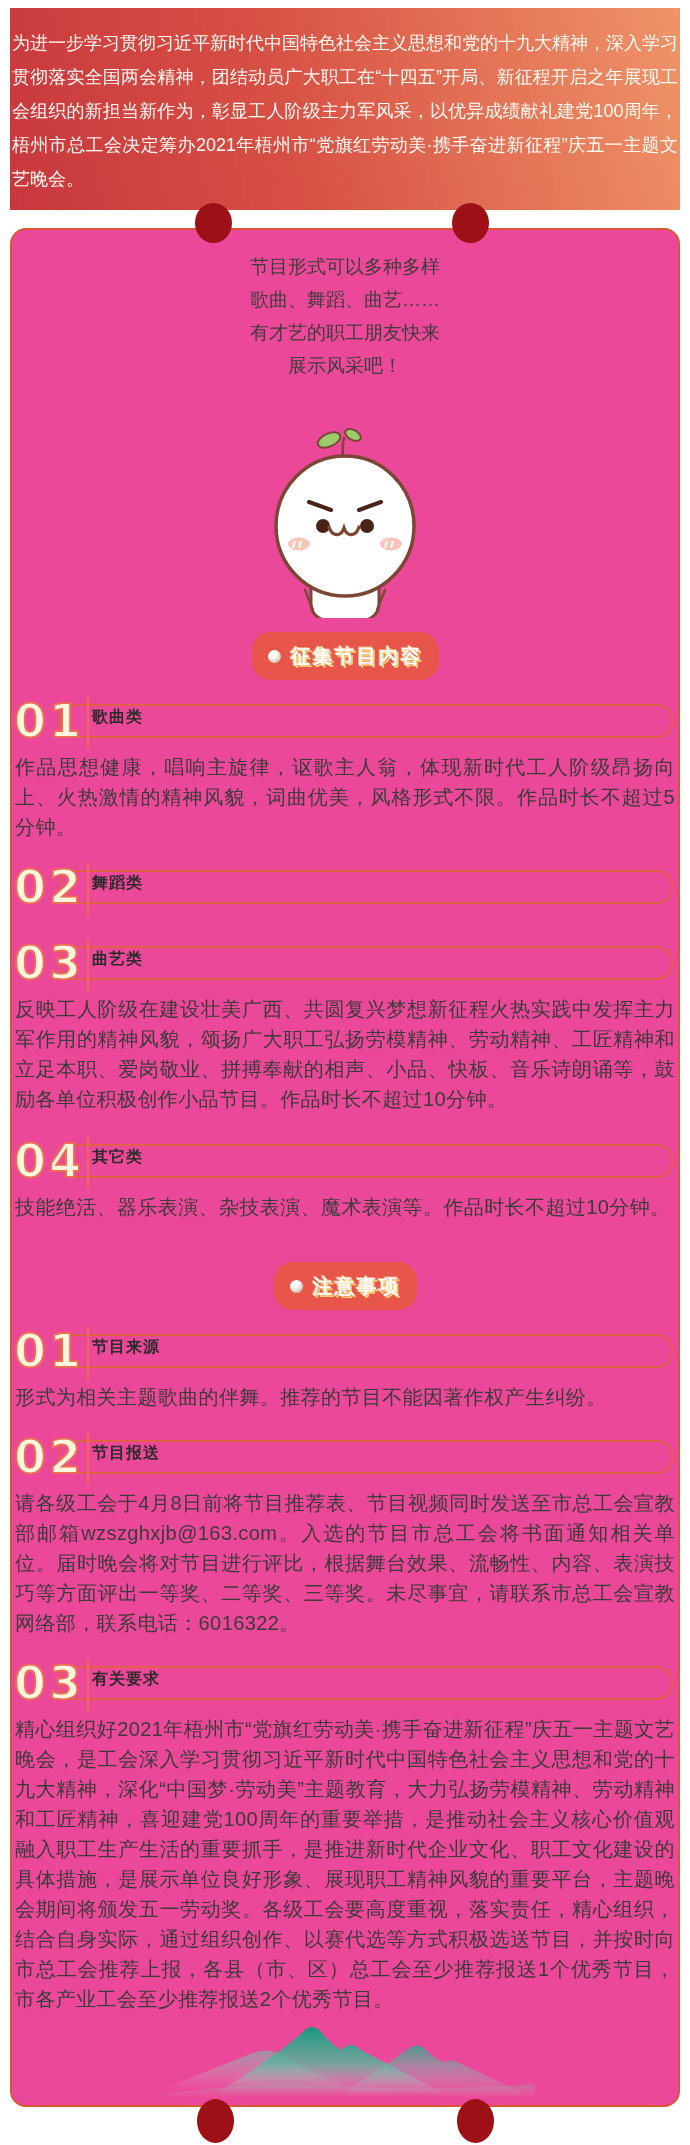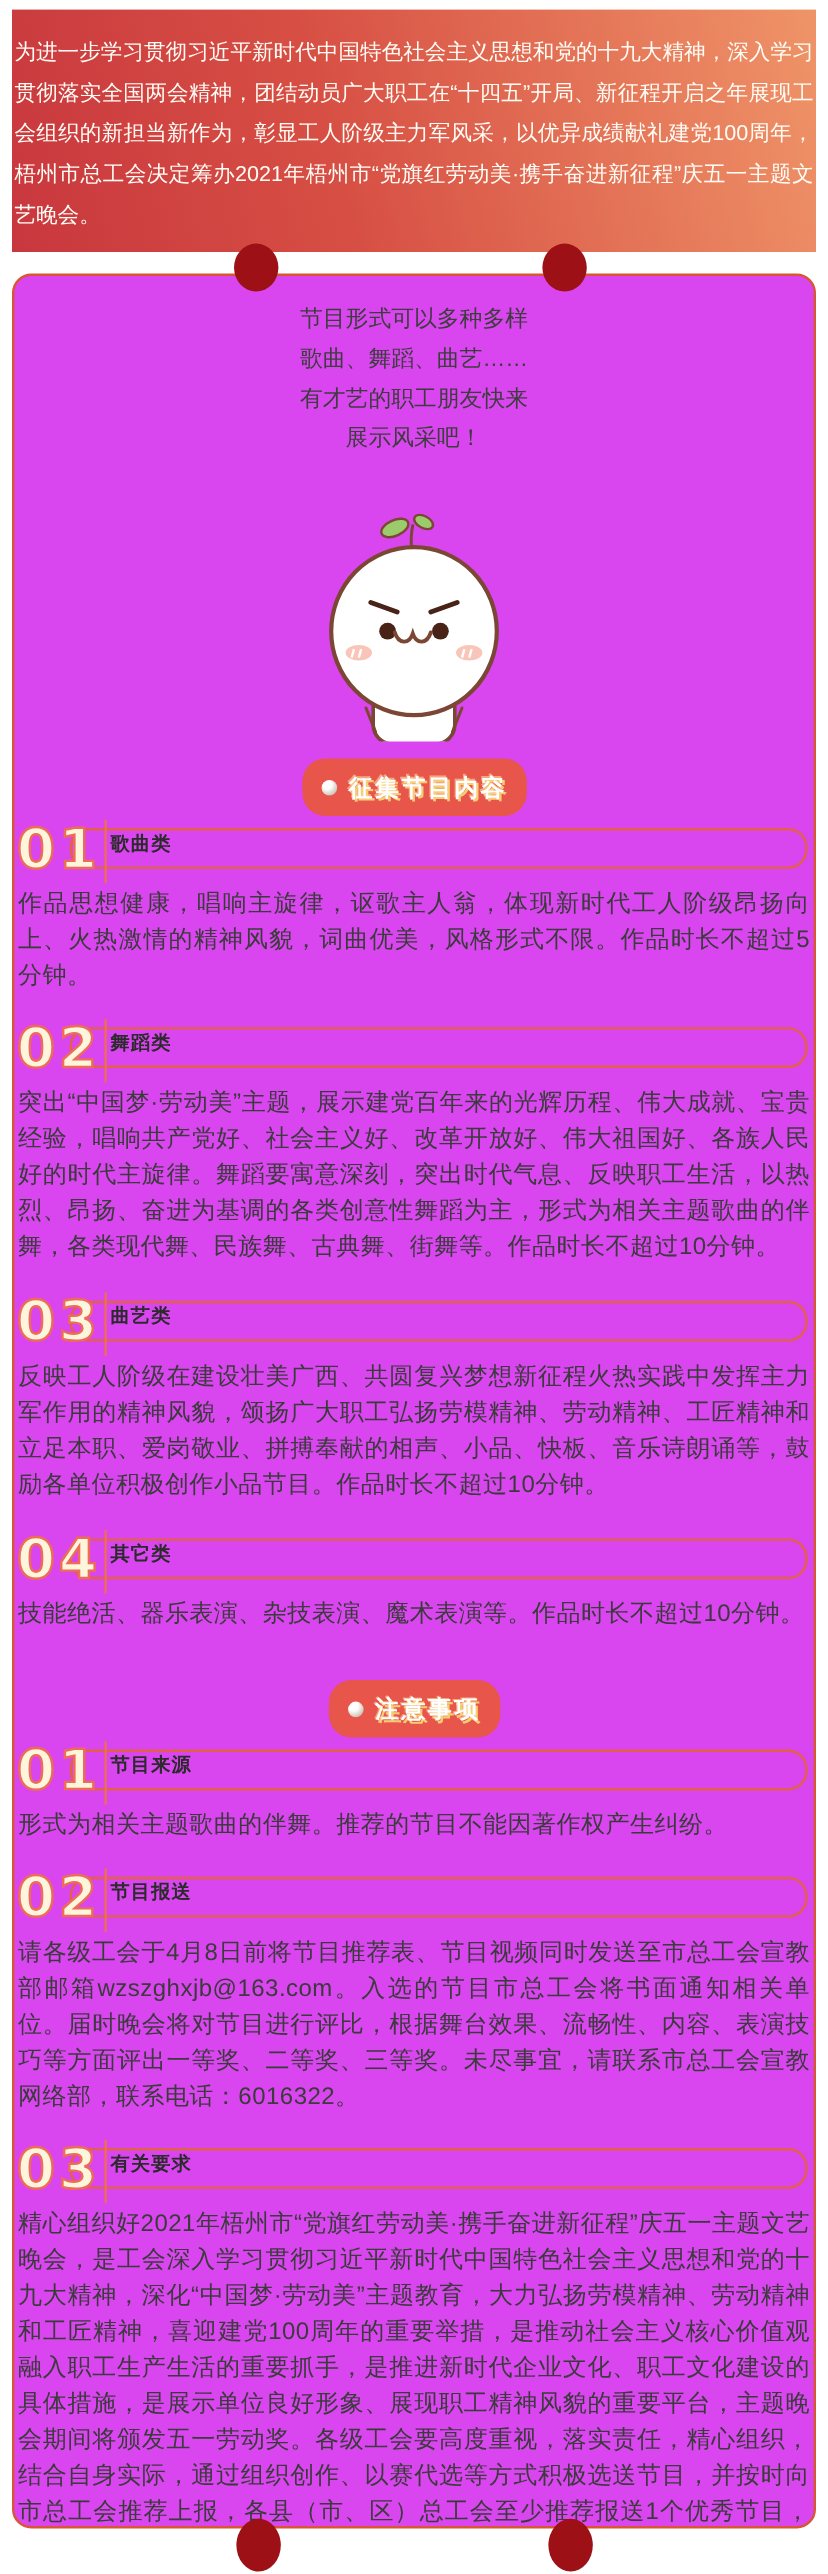--- a/index.html
+++ b/index.html
@@ -10,39 +10,39 @@
   .hero{margin:8px 10px 0;height:184px;padding:18px 2px 0;
         background:linear-gradient(75deg,#c8373e 0%,#d74f44 40%,#ef9468 100%);}
   .hero p{margin:0;color:#fffdf6;font-size:18px;line-height:34px;text-align:justify;}
 
   
   .pin{position:absolute;width:37px;height:40px;border-radius:50%;background:#9c1016;z-index:5;}
   .pin.tl{left:195px;top:203px;} .pin.tr{left:452px;top:203px;}
   .pin.bl{left:197px;top:2099px;height:44px;} .pin.br{left:457px;top:2099px;height:44px;}
 
   
-  .card{position:relative;margin:18px 10px 0;height:1875px;background:#d946ef;
+  .card{position:relative;margin:18px 10px 0;height:1875px;background:#ec4899;
         border:2px solid #d85535;border-radius:16px;overflow:hidden;}
 
   .verse{padding-top:20px;text-align:center;}
   .verse div{font-size:19px;line-height:33px;color:#3d3d3d;}
 
   .mascot{display:block;margin:46px auto 0;}
 
   .badge{display:flex;align-items:center;gap:10px;width:fit-content;margin:14px auto 0;
          height:48px;padding:0 16px;background:#e7554b;border-radius:19px;}
   .badge.notice{margin-top:40px;}
   .badge .pearl{width:13px;height:13px;border-radius:50%;
          background:radial-gradient(circle at 35% 30%,#ffffff 0 30%,#d5c9bd 70%,#a8988c 100%);}
   .badge .blabel{color:#ffffff;font-size:20px;font-weight:bold;letter-spacing:2px;
          text-shadow:2px 2px 0 rgba(248,212,118,.95), -1px -1px 0 rgba(255,236,170,.55);}
 
   
   .sec-head{position:relative;height:56px;}
-  .mt14{} .mt18{margin-top:18px;} .mt20{margin-top:20px;}
+  .mt14{margin-top:14px;} .mt18{margin-top:18px;} .mt20{margin-top:20px;}
   .sec-num{position:absolute;left:2px;top:0;font-family:"DejaVu Sans",sans-serif;
            font-weight:bold;font-size:46px;line-height:54px;letter-spacing:3px;
            color:#fdf6dc;-webkit-text-stroke:2px #ee6b57;z-index:2;}
   .sec-num::after{content:'';position:absolute;right:-5px;top:3px;width:2px;height:53px;background:#ee6b57;}
   .sec-pill{position:absolute;left:46px;right:5px;top:10px;height:30px;
             border:2px solid #e2604a;border-radius:16px;}
   .sec-title{position:absolute;left:80px;top:13px;font-size:16px;font-weight:bold;color:#2b2b2b;z-index:2;letter-spacing:1px;}
 
   .sec-body{margin:2px 3px 0;font-size:20px;line-height:30px;letter-spacing:.4px;
             color:#3b3b3b;text-align:justify;}
@@ -110,21 +110,20 @@
       <span class="sec-pill"></span>
       <span class="sec-title">歌曲类</span>
     </div>
     <p class="sec-body">作品思想健康，唱响主旋律，讴歌主人翁，体现新时代工人阶级昂扬向上、火热激情的精神风貌，词曲优美，风格形式不限。作品时长不超过5分钟。</p>
 
     <div class="sec-head mt18">
       <span class="sec-num">02</span>
       <span class="sec-pill"></span>
       <span class="sec-title">舞蹈类</span>
     </div>
-    <p class="sec-body">突出“中国梦·劳动美”主题，展示建党百年来的光辉历程、伟大成就、宝贵经验，唱响共产党好、社会主义好、改革开放好、伟大祖国好、各族人民好的时代主旋律。舞蹈要寓意深刻，突出时代气息、反映职工生活，以热烈、昂扬、奋进为基调的各类创意性舞蹈为主，形式为相关主题歌曲的伴舞，各类现代舞、民族舞、古典舞、街舞等。作品时长不超过10分钟。</p>
 
     <div class="sec-head mt20">
       <span class="sec-num">03</span>
       <span class="sec-pill"></span>
       <span class="sec-title">曲艺类</span>
     </div>
     <p class="sec-body">反映工人阶级在建设壮美广西、共圆复兴梦想新征程火热实践中发挥主力军作用的精神风貌，颂扬广大职工弘扬劳模精神、劳动精神、工匠精神和立足本职、爱岗敬业、拼搏奉献的相声、小品、快板、音乐诗朗诵等，鼓励各单位积极创作小品节目。作品时长不超过10分钟。</p>
 
     <div class="sec-head mt20">
       <span class="sec-num">04</span>

